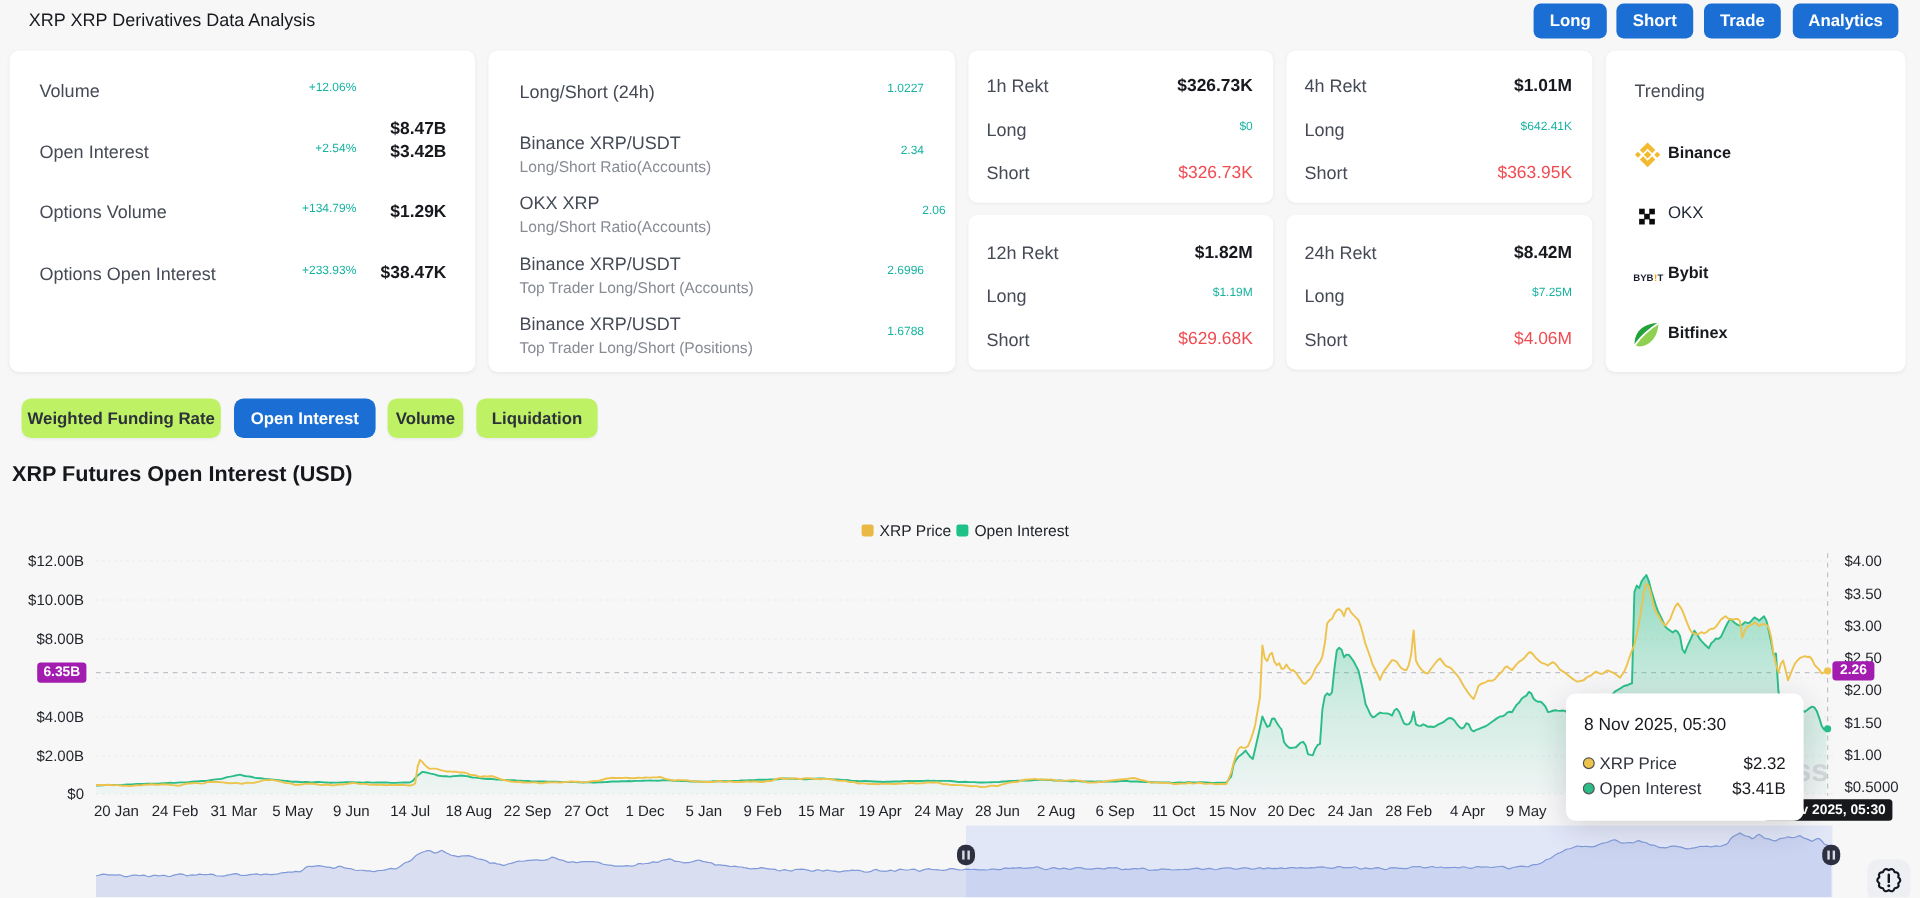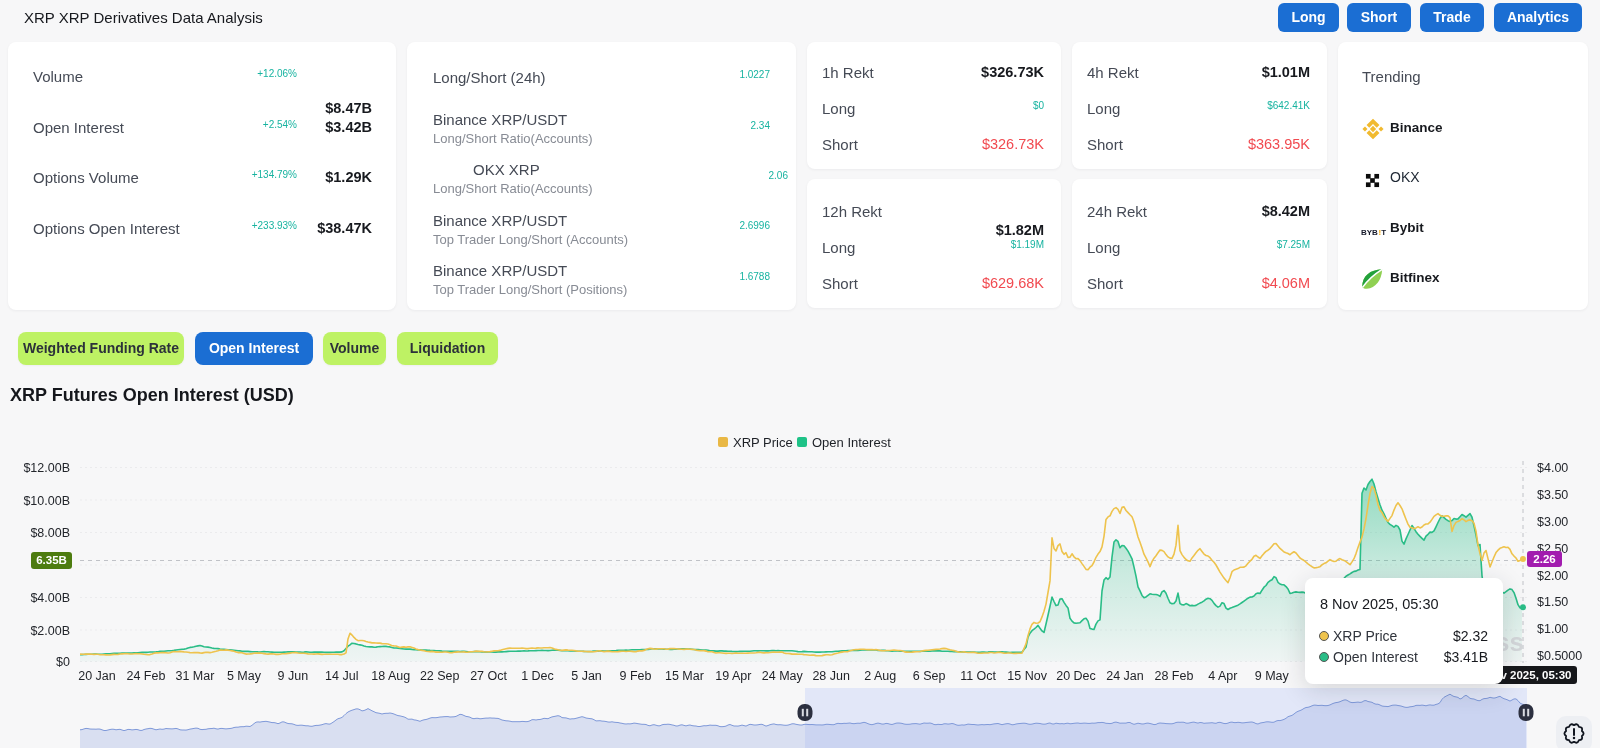--- a/index.html
+++ b/index.html
@@ -37,21 +37,21 @@
     <div class="abs teal rr" style="right:99px;top:178px;">+233.93%</div>
     <div class="abs val rr" style="right:24px;top:178px;">$38.47K</div>
 </div>
 
 <div class="card" style="left:407px;top:42px;width:389px;height:268px;">
   <div class="abs lbl" style="left:26px;top:27px;">Long/Short (24h)</div>
     <div class="abs teal rr" style="right:26px;top:27px;">1.0227</div>
   <div class="abs lbl" style="left:26px;top:69px;">Binance XRP/USDT</div>
     <div class="abs sub" style="left:26px;top:89px;">Long/Short Ratio(Accounts)</div>
     <div class="abs teal rr" style="right:26px;top:78px;">2.34</div>
-  <div class="abs lbl" style="left:26px;top:119px;margin-left:40px;">OKX XRP</div>
+  <div class="abs lbl" style="left:26px;top:119px;">OKX XRP</div>
     <div class="abs sub" style="left:26px;top:139px;">Long/Short Ratio(Accounts)</div>
     <div class="abs teal rr" style="right:8px;top:128px;">2.06</div>
   <div class="abs lbl" style="left:26px;top:170px;">Binance XRP/USDT</div>
     <div class="abs sub" style="left:26px;top:190px;">Top Trader Long/Short (Accounts)</div>
     <div class="abs teal rr" style="right:26px;top:178px;">2.6996</div>
   <div class="abs lbl" style="left:26px;top:220px;">Binance XRP/USDT</div>
     <div class="abs sub" style="left:26px;top:240px;">Top Trader Long/Short (Positions)</div>
     <div class="abs teal rr" style="right:26px;top:229px;">1.6788</div>
 </div>
 
@@ -59,21 +59,21 @@
   <div class="abs lbl" style="left:15px;top:22px;">1h Rekt</div>
     <div class="abs val rr" style="right:17px;top:22px;">$326.73K</div>
   <div class="abs lbl" style="left:15px;top:58px;">Long</div>
     <div class="abs teal rr" style="right:17px;top:58px;">$0</div>
   <div class="abs lbl" style="left:15px;top:94px;">Short</div>
     <div class="abs red rr" style="right:17px;top:94px;">$326.73K</div>
 </div>
 
 <div class="card" style="left:807px;top:179px;width:254px;height:129px;">
   <div class="abs lbl" style="left:15px;top:24px;">12h Rekt</div>
-    <div class="abs val rr" style="right:17px;top:24px;margin-top:19px;">$1.82M</div>
+    <div class="abs val rr" style="right:17px;top:24px;">$1.82M</div>
   <div class="abs lbl" style="left:15px;top:60px;">Long</div>
     <div class="abs teal rr" style="right:17px;top:60px;">$1.19M</div>
   <div class="abs lbl" style="left:15px;top:96px;">Short</div>
     <div class="abs red rr" style="right:17px;top:96px;">$629.68K</div>
 </div>
 
 <div class="card" style="left:1072px;top:42px;width:255px;height:127px;">
   <div class="abs lbl" style="left:15px;top:22px;">4h Rekt</div>
     <div class="abs val rr" style="right:17px;top:22px;">$1.01M</div>
   <div class="abs lbl" style="left:15px;top:58px;">Long</div>
@@ -213,21 +213,21 @@
       <rect x="1527.2" y="708.8" width="2" height="7.5" fill="#d9dbe2"></rect>
 </g>
 <rect x="1556" y="716" width="36" height="36" rx="10" fill="#edeff3"></rect>
 <g transform="translate(1574,733.5)">
 <path d="M0.00 -8.30 Q3.49 -10.75 4.88 -6.71 Q9.14 -6.64 7.89 -2.56 Q11.30 0.00 7.89 2.56 Q9.14 6.64 4.88 6.71 Q3.49 10.75 0.00 8.30 Q-3.49 10.75 -4.88 6.71 Q-9.14 6.64 -7.89 2.56 Q-11.30 0.00 -7.89 -2.56 Q-9.14 -6.64 -4.88 -6.71 Q-3.49 -10.75 -0.00 -8.30 Z" fill="none" stroke="#10151f" stroke-width="1.8" stroke-linejoin="round"></path>
 <line x1="0" y1="-4.6" x2="0" y2="1.4" stroke="#10151f" stroke-width="2" stroke-linecap="round"></line>
 <circle cx="0" cy="4.6" r="1.25" fill="#10151f"></circle>
 </g>
 </svg>
 
-<div class="abs" style="left:31px;top:552px;width:41px;height:17px;background:#4d7c0f;border-radius:3px;color:#fff;font-size:11.5px;font-weight:bold;text-align:center;line-height:17px;">6.35B</div>
+<div class="abs" style="left:31px;top:552px;width:41px;height:17px;background:#a21caf;border-radius:3px;color:#fff;font-size:11.5px;font-weight:bold;text-align:center;line-height:17px;">6.35B</div>
 <div class="abs" style="left:1527px;top:551px;width:35px;height:16px;background:#a21caf;border-radius:3px;color:#fff;font-size:11.5px;font-weight:bold;text-align:center;line-height:16px;">2.26</div>
 <div class="abs" style="left:1470px;top:666px;width:107px;height:18px;background:#17181b;border-radius:3px;color:#fff;font-size:11.5px;font-weight:bold;text-align:center;line-height:18px;white-space:nowrap;">8 Nov 2025, 05:30</div>
 
 <div class="abs" style="left:1305px;top:578px;width:198px;height:106px;background:#fff;border-radius:8px;box-shadow:0 6px 26px rgba(30,35,50,0.16);">
   <div class="abs" style="left:15px;top:18px;font-size:14.5px;color:#17191e;white-space:nowrap;">8 Nov 2025, 05:30</div>
   <div class="abs" style="left:14px;top:53px;width:10px;height:10px;border-radius:50%;background:#eec34d;border:1.5px solid #555;"></div>
   <div class="abs" style="left:28px;top:50px;font-size:14px;color:#30343c;">XRP Price</div>
   <div class="abs rr" style="right:15px;top:50px;font-size:14px;color:#17191e;font-weight:500;">$2.32</div>
   <div class="abs" style="left:14px;top:74px;width:10px;height:10px;border-radius:50%;background:#2abd87;border:1.5px solid #555;"></div>
   <div class="abs" style="left:28px;top:71px;font-size:14px;color:#30343c;">Open Interest</div>

